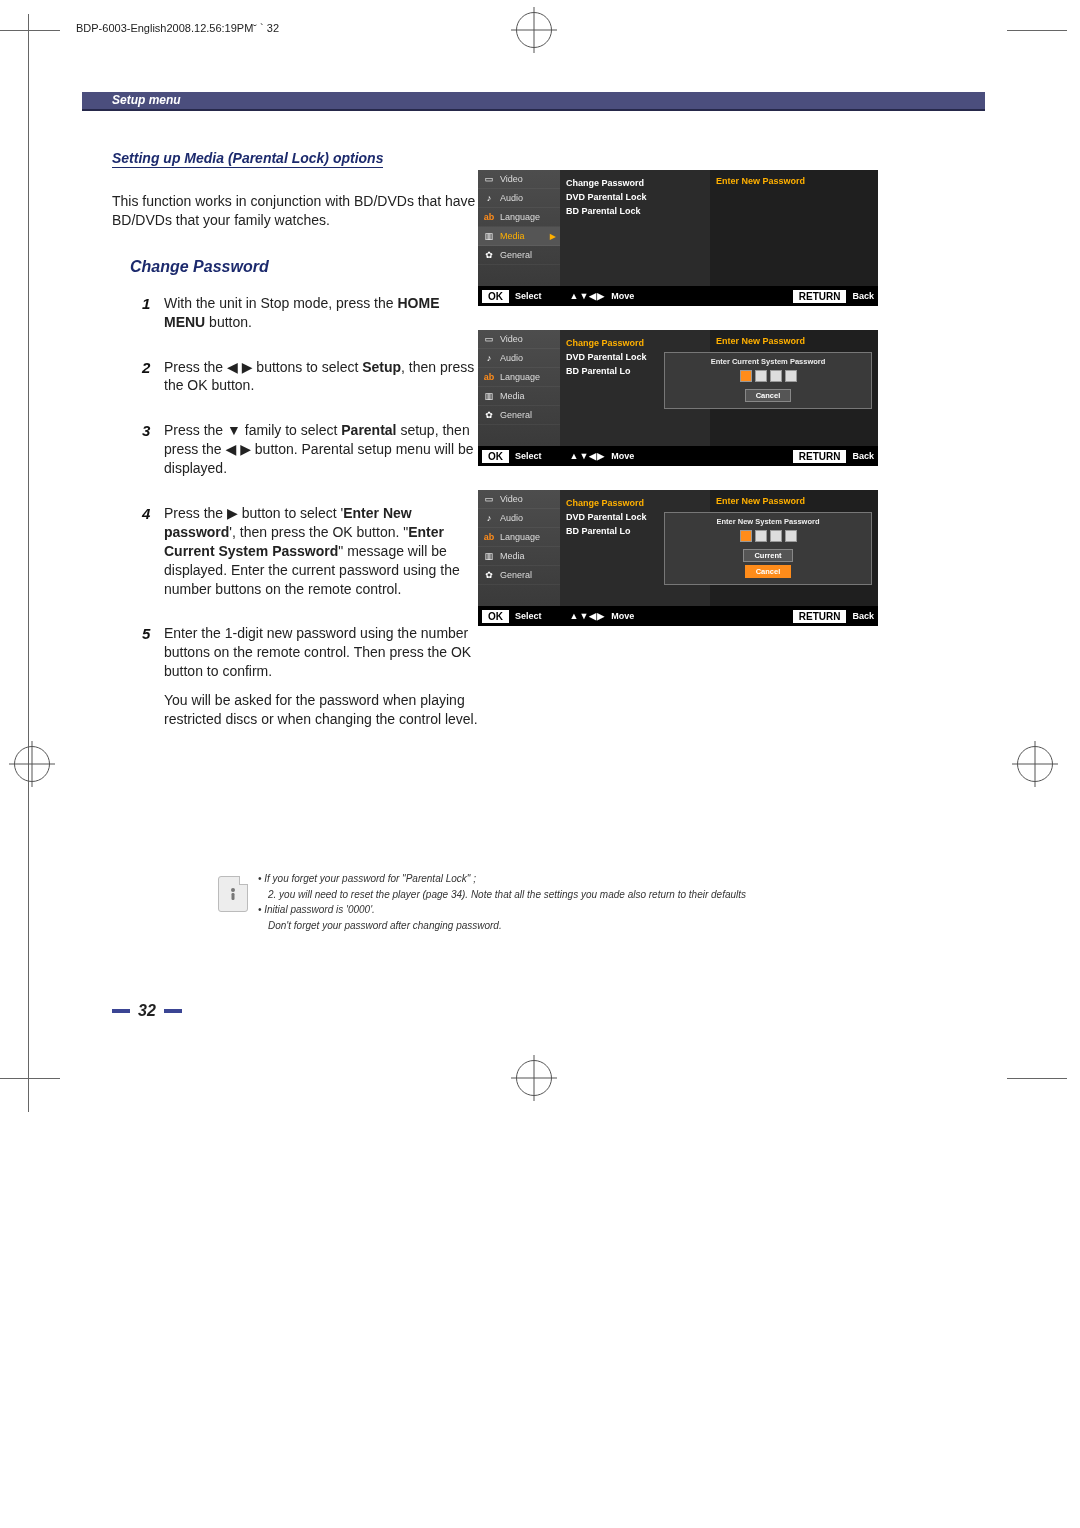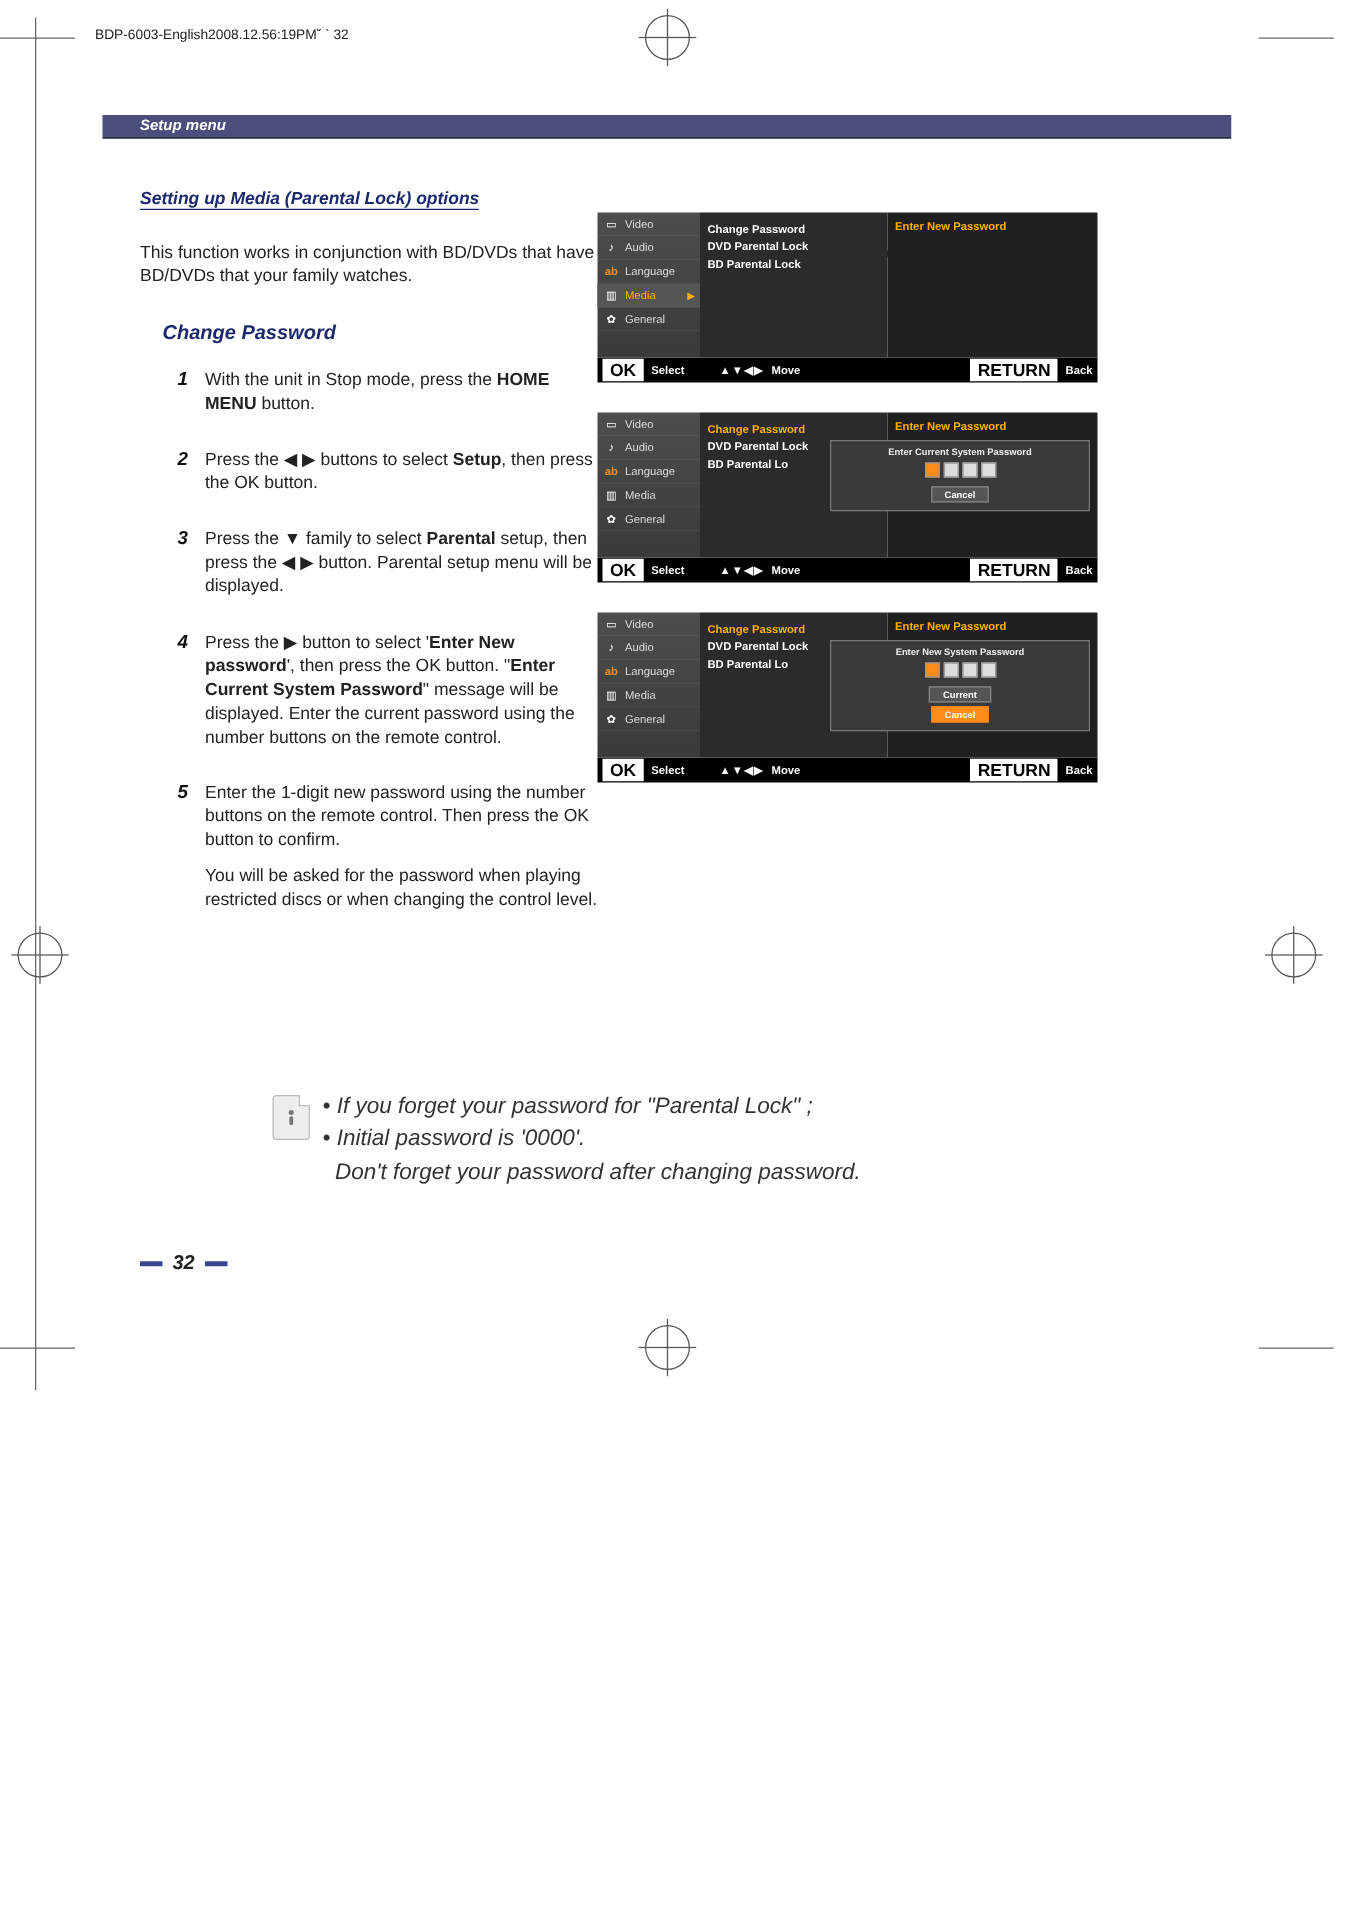--- a/index.html
+++ b/index.html
@@ -128,21 +128,21 @@
   .step .txt b { font-weight:bold; }
   .arrow-glyph { font-family: Arial; }
 
   
   .notes {
     position:absolute;
     left:146px;
     top:720px;
     width:700px;
     font-style:italic;
-    font-size:18px;
+    font-size:10px;
     color:#333;
     line-height:1.35;
   }
   .notes .note-line { margin:2px 0; }
   .note-icon {
     position:absolute;
     left:106px;
     top:726px;
     width:28px;
     height:34px;
@@ -264,21 +264,21 @@
     font-size:9px;
     font-weight:bold;
     height:20px;
     padding:0 4px;
     gap:6px;
   }
   .ctrlbar .btn {
     background:#fff;
     color:#000;
     padding:1px 6px;
-    font-size:14px;
+    font-size:10px;
   }
   .ctrlbar .arrows { letter-spacing:1px; }
 </style>
 </head>
 <body>
 
 <div class="page">
 
   <div class="crop-top">
     <div class="crop-line-h" style="max-width:60px"></div>
@@ -348,20 +348,21 @@
 
     
     <div class="note-icon">
       <svg width="16" height="16" viewBox="0 0 16 16">
           <circle cx="8" cy="4" r="2" fill="#777"></circle>
           <rect x="6.5" y="7" width="3" height="7" rx="1.2" fill="#777"></rect>
         </svg>
     </div>
     <div class="notes">
       <div class="note-line">• <span>If you forget your password for "Parental Lock" ;</span></div>
+      <div class="note-line" style="margin-left:10px">2. you will need to reset the player (page 34). Note that all the settings you made also return to their defaults</div>
       <div class="note-line">• <span>Initial password is '0000'.</span></div>
       <div class="note-line" style="margin-left:10px">Don't forget your password after changing password.</div>
     </div>
   </div>
 
   <div class="panels">
 
     <div class="panel">
       <div class="osd">
         <div class="side">

